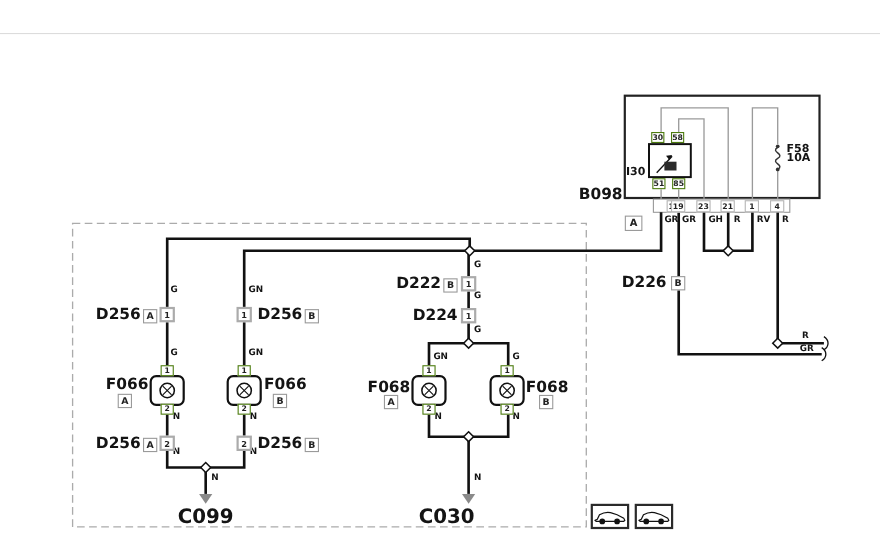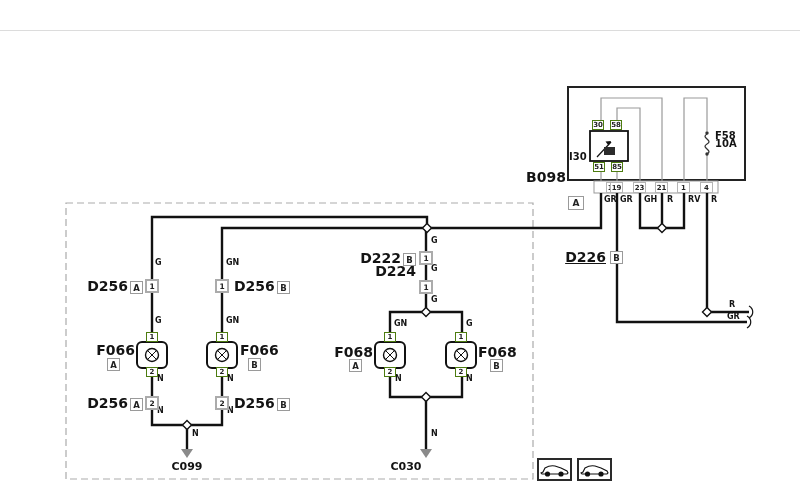--- a/index.html
+++ b/index.html
@@ -13,21 +13,21 @@
   .wlabel{font-size:8px;}
   .tiny{font-size:10px;}
   .pnum{position:absolute;width:13px;height:11px;border:1px solid #b5b5b5;background:#fff;font-size:7px;font-weight:bold;color:#222;
         display:flex;align-items:center;justify-content:center;box-sizing:border-box;}
   .lbox{position:absolute;width:13px;height:13px;border:1px solid #9a9a9a;background:#fff;font-size:8.5px;font-weight:bold;color:#222;
         display:flex;align-items:center;justify-content:center;box-sizing:border-box;}
   .pbox{position:absolute;width:14px;height:14px;border:2px solid #ababab;background:#fff;font-size:7.5px;font-weight:bold;color:#222;
         display:flex;align-items:center;justify-content:center;box-sizing:border-box;}
   .lamp-pin,.rpin{position:absolute;width:12px;height:10px;border:1px solid #4d7c0f;background:#fff;font-size:7px;font-weight:bold;color:#222;
         display:flex;align-items:center;justify-content:center;box-sizing:border-box;}
-  .cground{font-size:11px;text-align:center;}
+  .cground{font-size:18px;text-align:center;}
   .icon-box{position:absolute;width:35px;height:23px;border:2px solid #2a2a2a;background:#fff;display:flex;align-items:center;justify-content:center;box-sizing:border-box;}
 </style>
 </head>
 <body>
 
 <div id="canvas">
 
   <div class="rule"></div>
 
   <svg class="wires" width="800" height="495" viewBox="0 0 800 495">
@@ -156,29 +156,29 @@
       <span class="pnum" style="left: 700px; top: 182px;">4</span>
       <span class="lbl comp" style="left: 84px; top: 279px; width: 44px; text-align: right;">D256</span>
       <span class="lbox" style="left: 130px; top: 281px;">A</span>
       <span class="pbox" style="left: 145px; top: 279px;">1</span>
       <span class="lbl comp" style="left: 234px; top: 279px; width: 60px; text-align: left;">D256</span>
       <span class="lbox" style="left: 277px; top: 281px;">B</span>
       <span class="pbox" style="left: 215px; top: 279px;">1</span>
       <span class="lbl comp" style="left: 357px; top: 251px; width: 44px; text-align: right;">D222</span>
       <span class="lbox" style="left: 403px; top: 253px;">B</span>
       <span class="pbox" style="left: 419px; top: 251px;">1</span>
-      <span class="lbl comp" style="left: 372px; top: 264px; width: 44px; text-align: right;">D224</span>
+      <span class="lbl comp" style="left: 372px; top: 280px; width: 44px; text-align: right;">D224</span>
       <span class="pbox" style="left: 419px; top: 280px;">1</span>
       <span class="lbl comp" style="left: 84px; top: 396px; width: 44px; text-align: right;">D256</span>
       <span class="lbox" style="left: 130px; top: 398px;">A</span>
       <span class="pbox" style="left: 145px; top: 396px;">2</span>
       <span class="lbl comp" style="left: 234px; top: 396px; width: 60px; text-align: left;">D256</span>
       <span class="lbox" style="left: 277px; top: 398px;">B</span>
       <span class="pbox" style="left: 215px; top: 396px;">2</span>
-      <span class="lbl comp" style="left: 562px; top: 250px; width: 44px; text-align: right; text-decoration: underline;">D226</span>
+      <span class="lbl comp" style="left: 562px; top: 250px; width: 44px; text-align: right;">D226</span>
       <span class="lbox" style="left: 610px; top: 251px;">B</span>
       <span class="lbl comp" style="left: 91px; top: 343px; width: 44px; text-align: right;">F066</span>
       <span class="lbox" style="left: 107px; top: 358px;">A</span>
       <span class="lamp-pin" style="left: 146px; top: 332px;">1</span>
       <span class="lamp-pin" style="left: 146px; top: 367px;">2</span>
       <span class="lbl comp" style="left: 240px; top: 343px; width: 60px; text-align: left;">F066</span>
       <span class="lbox" style="left: 248px; top: 358px;">B</span>
       <span class="lamp-pin" style="left: 216px; top: 332px;">1</span>
       <span class="lamp-pin" style="left: 216px; top: 367px;">2</span>
       <span class="lbl comp" style="left: 329px; top: 345px; width: 44px; text-align: right;">F068</span>

